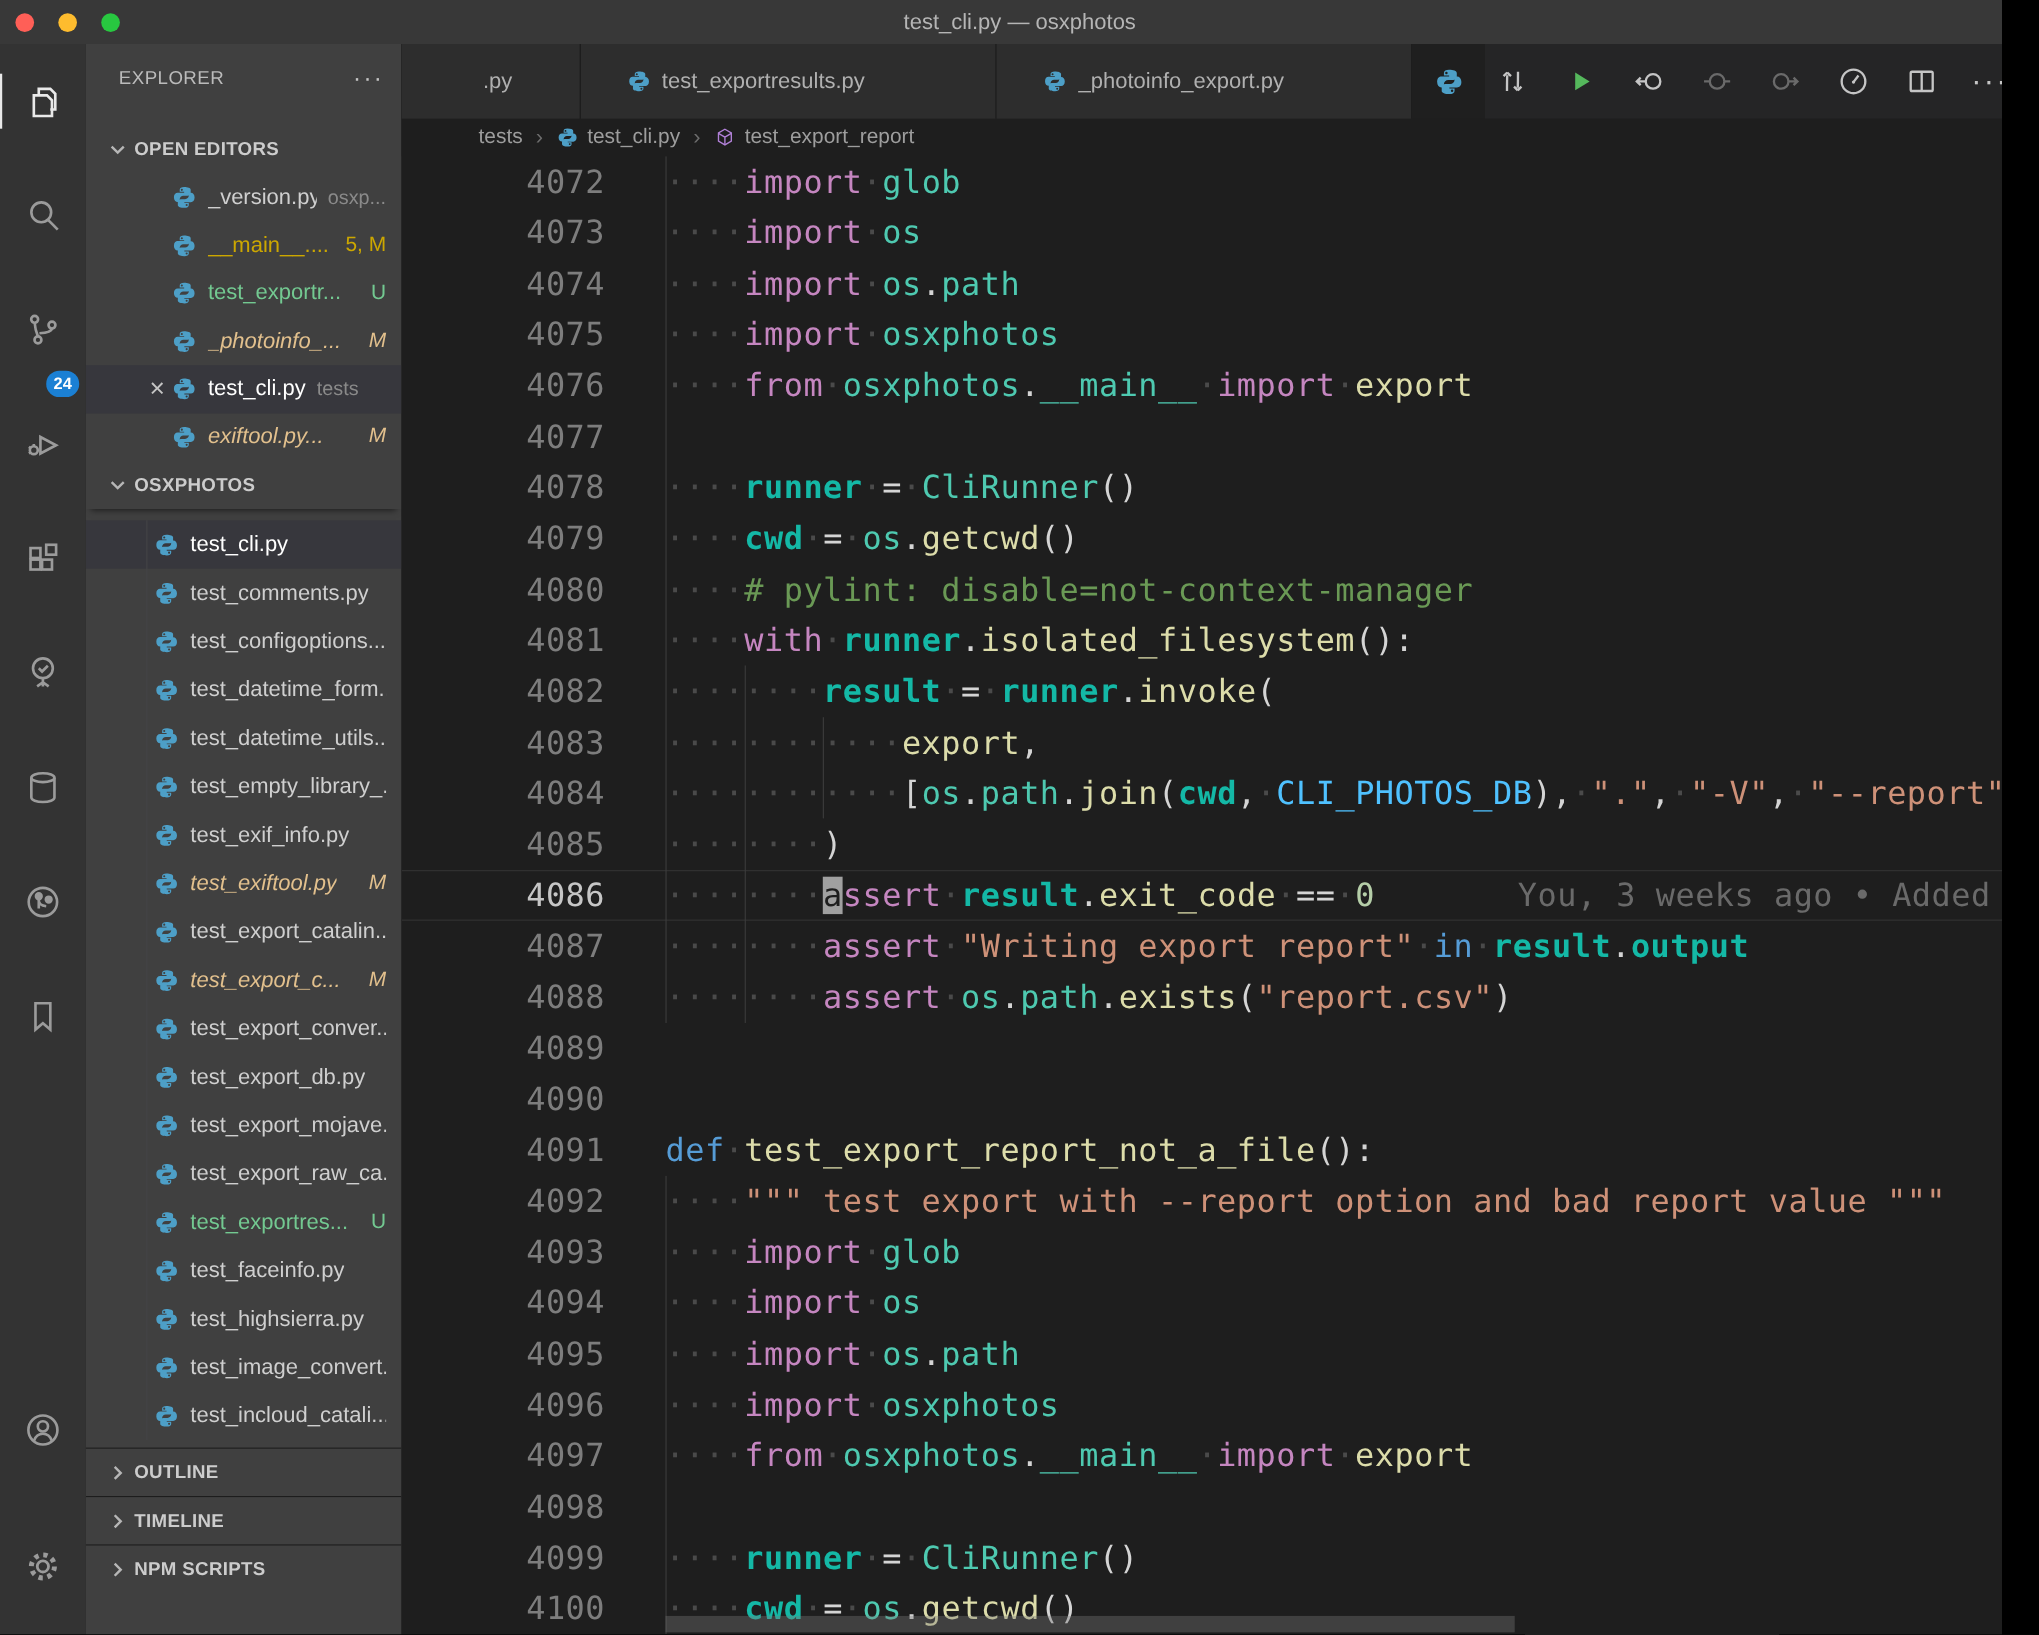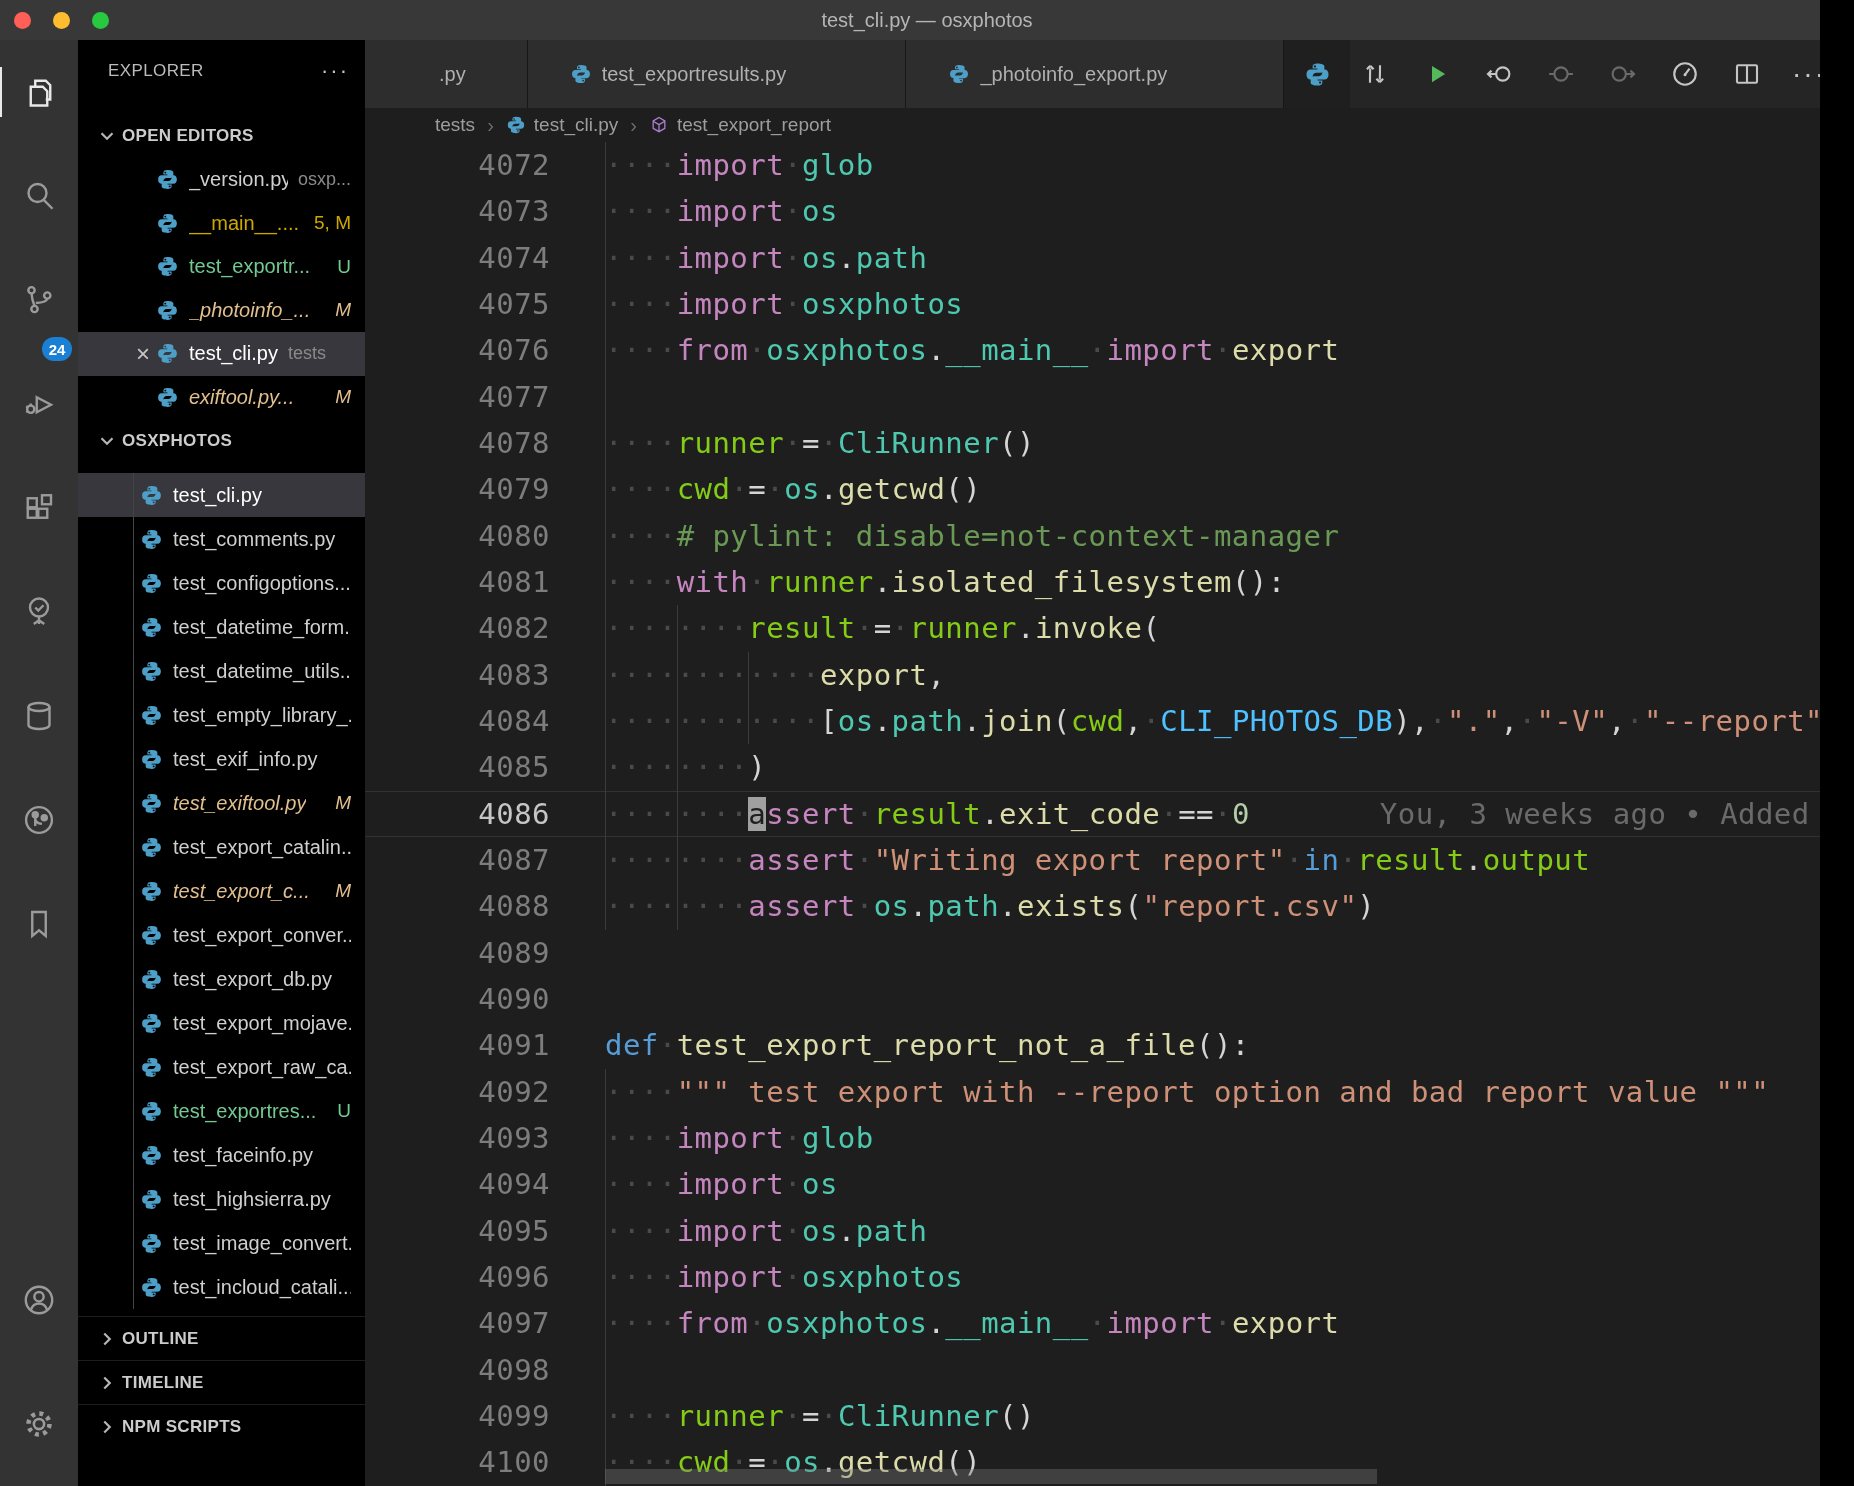--- a/index.html
+++ b/index.html
@@ -26,21 +26,21 @@
   .ab-item.active { color:#e9e9e9; }
   .ab-item.active::before { content:""; position:absolute; left:0; top:-8px; width:2px; height:50px; background:#e9e9e9; }
   .ab-item svg { width:36px; height:36px; stroke:currentColor; fill:none; stroke-width:1.6; }
   .ab-item.spacer-auto { margin-top:auto; margin-bottom:0; }
   .ab-item.last { margin-top:90px; margin-bottom:0; }
   .ab-badge { position:absolute; left:34px; top:12px; min-width:30px; height:24px; border-radius:13px;
               background:#1b80d4; color:#fff; font-size:15px; font-weight:bold; display:flex;
               align-items:center; justify-content:center; padding:0 6px; }
 
   
-  .sidebar { width:287px; height:1446px; background:#000000; flex-shrink:0; position:relative; overflow:hidden; }
+  .sidebar { width:287px; height:1446px; background:#404040; flex-shrink:0; position:relative; overflow:hidden; }
   .sb-title { height:62px; display:flex; align-items:center; padding:0 16px 0 30px; }
   .sb-title .lbl { color:#bbbbbb; font-size:17px; letter-spacing:0.4px; }
   .sb-title .more { margin-left:auto; color:#c5c5c5; font-size:22px; letter-spacing:2px; }
   .sec-h { height:44px; display:flex; align-items:center; padding-left:18px; color:#cccccc;
            font-size:17px; font-weight:bold; letter-spacing:0.3px; position:relative; }
   .sec-h .chev { width:22px; height:22px; color:#b6b6b6; margin-right:4px; flex-shrink:0; }
   .sec-h .chev svg { width:22px; height:22px; }
   .sec-h.shadow { box-shadow:0 6px 6px -5px rgba(0,0,0,0.6); z-index:3; }
   .sec-h.bordered { border-top:1px solid #1d1d1d; }
   .oe-head { margin-top:12px; }
@@ -90,21 +90,21 @@
   
   .codearea { position:relative; height:1344px; overflow:hidden;
               font-family:"DejaVu Sans Mono", monospace; font-size:29px; }
   .guide { position:absolute; width:1px; background:#3c3c3c; z-index:1; }
   .cl { display:flex; height:46.34px; align-items:center; position:relative; }
   .cl.cur-line { border-top:1px solid #323232; border-bottom:1px solid #323232; }
   .ln { width:185px; text-align:right; color:#7d7d7d; letter-spacing:0.45px; flex-shrink:0; }
   .cur-line .ln { color:#c6c6c6; }
   .ct { margin-left:55px; white-space:pre; letter-spacing:0.45px; z-index:2; }
   .t-kw { color:#c586c0; } .t-def { color:#569cd6; } .t-mod { color:#4ec9b0; }
-  .t-var { color:#84cc16; } .t-fn { color:#dcdcaa; } .t-str { color:#ce9178; }
+  .t-var { color:#14b8a6;font-weight:bold; } .t-fn { color:#dcdcaa; } .t-str { color:#ce9178; }
   .t-cmt { color:#6a9955; } .t-num { color:#b5cea8; } .t-const { color:#4fc1ff; }
   .t-pun { color:#d4d4d4; } .t-ws { color:#4a4a4a; }
   .t-cur { background:#a0a0a0; color:#1e1e1e; }
   .t-blame { color:#6a6a6a; margin-left:130px; }
   .hscroll { position:absolute; left:240px; bottom:2px; width:772px; height:15px;
              background:rgba(121,121,121,0.38); z-index:5; }
   .ovmark { position:absolute; right:0; width:7px; height:10px; background:#3a74b8; z-index:5; }
 </style>
 </head>
 <body>

